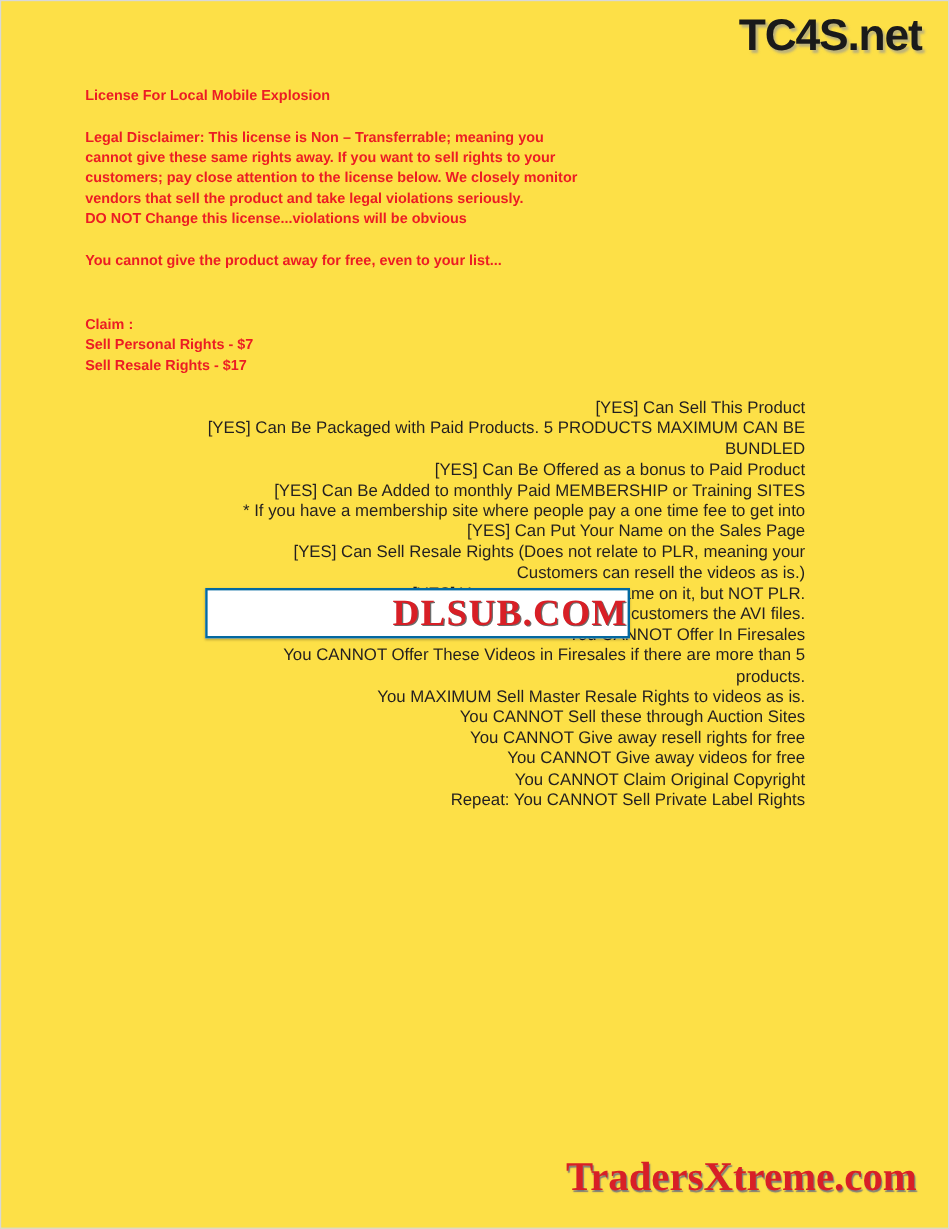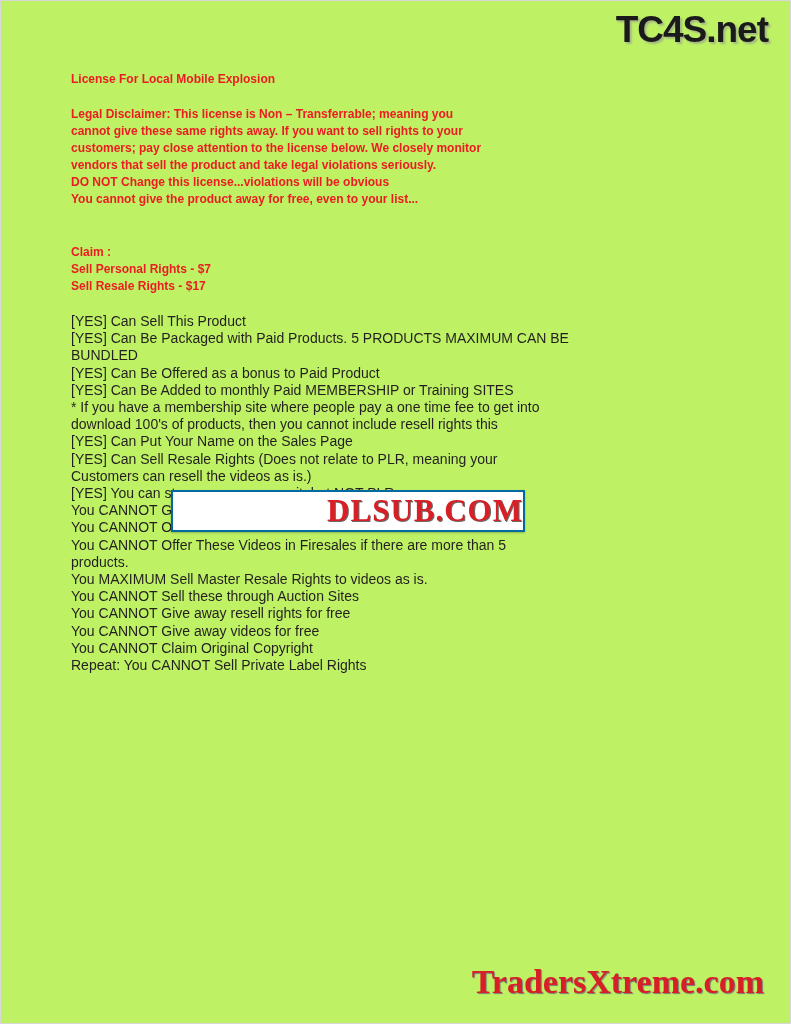--- a/index.html
+++ b/index.html
@@ -14,21 +14,21 @@
     font-family: "Liberation Sans", sans-serif;
     overflow: hidden;
   }
   .page {
     position: absolute;
     left: 0; top: 0;
     width: 791px;
     height: 1024px;
     border: 1px solid #d8d8d8;
     box-sizing: border-box;
-    background: #bef264;
+    background: #fde047;
   }
 
   
   .header-brand {
     position: absolute;
     right: 22px;
     top: 8px;
     font-family: "Liberation Sans", sans-serif;
     font-size: 37px;
     font-weight: bold;
@@ -50,38 +50,40 @@
     font-size: 12px;
     line-height: 17px;
     font-family: Liberation Sans, sans-serif;
   }
   .red-block .title {
     display: block;
     margin-bottom: 18px;
   }
   .disclaimer {
     display: block;
+    margin-bottom: 18px;
   }
   .no-free {
     display: block;
     margin-bottom: 36px;
   }
   .retail {
     display: block;
     margin-bottom: 18px;
   }
   .black-block {
     color: #231f20;
     font-size: 14px;
     line-height: 17.2px;
     font-family: "Liberation Sans", sans-serif;
     margin-top: 6px;
   }
   .black-block .line {
     display: block;
+    text-align: right;
   }
 
   
   .center-watermark {
     position: absolute;
     left: 170px;
     top: 489px;
     width: 350px;
     height: 38px;
     background: #ffffff;
@@ -141,21 +143,20 @@
       </span>
     </div>
 
     <div class="black-block">
       <span class="line">[YES] Can Sell This Product</span>
       <span class="line">[YES] Can Be Packaged with Paid Products. 5 PRODUCTS MAXIMUM CAN BE</span>
       <span class="line">BUNDLED</span>
       <span class="line">[YES] Can Be Offered as a bonus to Paid Product</span>
       <span class="line">[YES] Can Be Added to monthly Paid MEMBERSHIP or Training SITES</span>
       <span class="line">* If you have a membership site where people pay a one time fee to get into</span>
-      <span class="line">download 100's of products, then you cannot include resell rights this</span>
       <span class="line">[YES] Can Put Your Name on the Sales Page</span>
       <span class="line">[YES] Can Sell Resale Rights (Does not relate to PLR, meaning your</span>
       <span class="line">Customers can resell the videos as is.)</span>
       <span class="line">[YES] You can stamp your name on it, but NOT PLR.</span>
       <span class="line">You CANNOT Give your customers the AVI files.</span>
       <span class="line">You CANNOT Offer In Firesales</span>
       <span class="line">You CANNOT Offer These Videos in Firesales if there are more than 5</span>
       <span class="line">products.</span>
       <span class="line">You MAXIMUM Sell Master Resale Rights to videos as is.</span>
       <span class="line">You CANNOT Sell these through Auction Sites</span>

